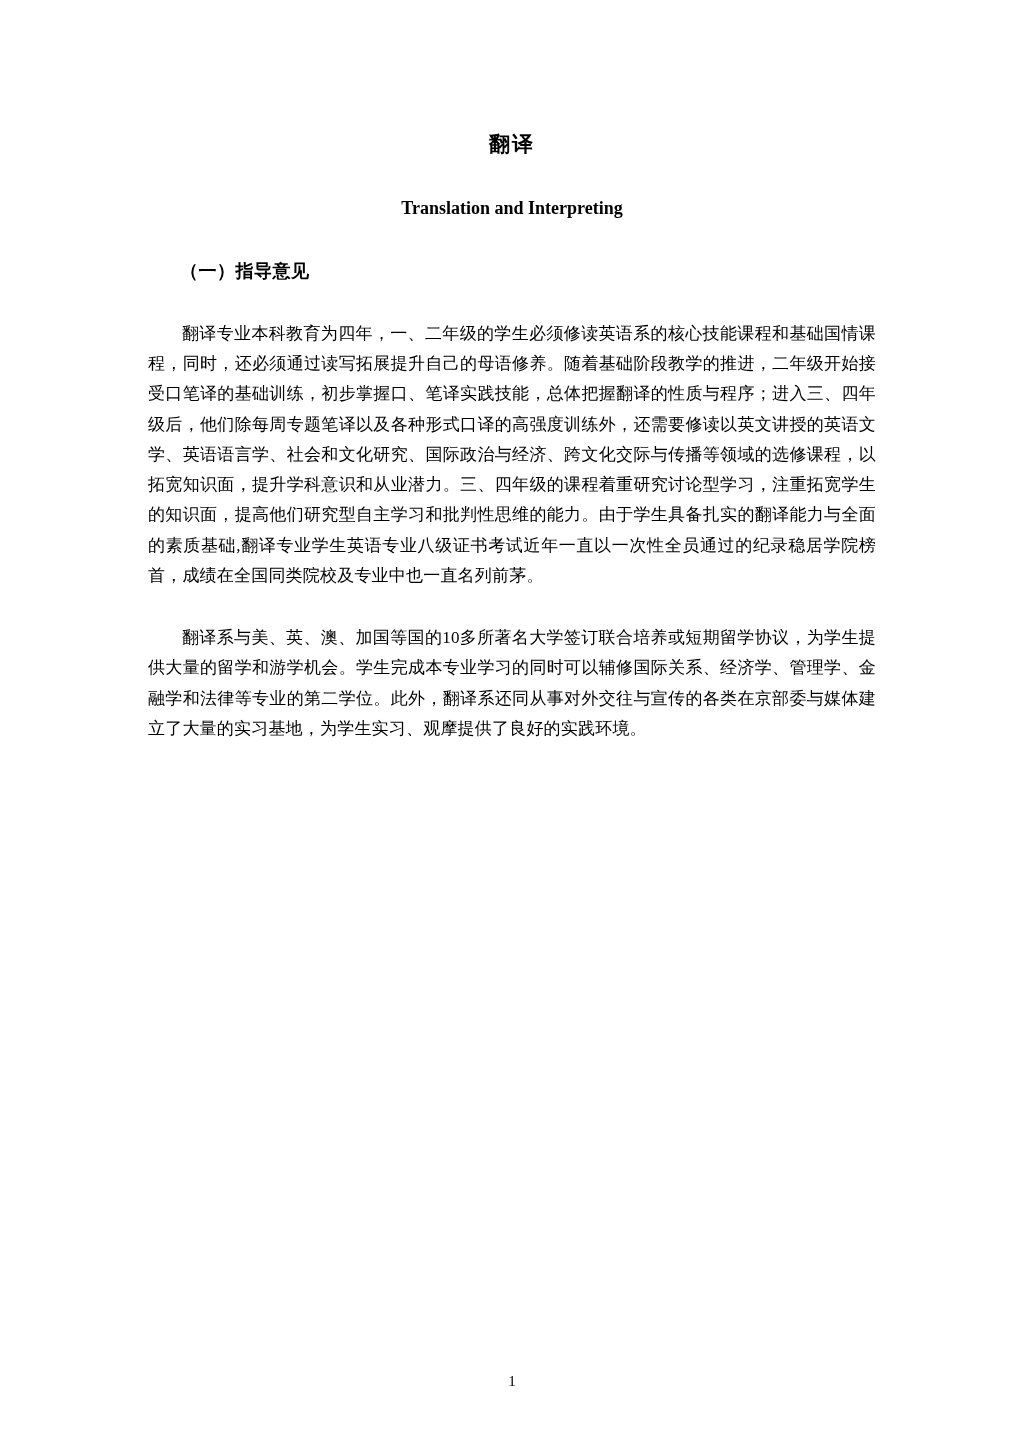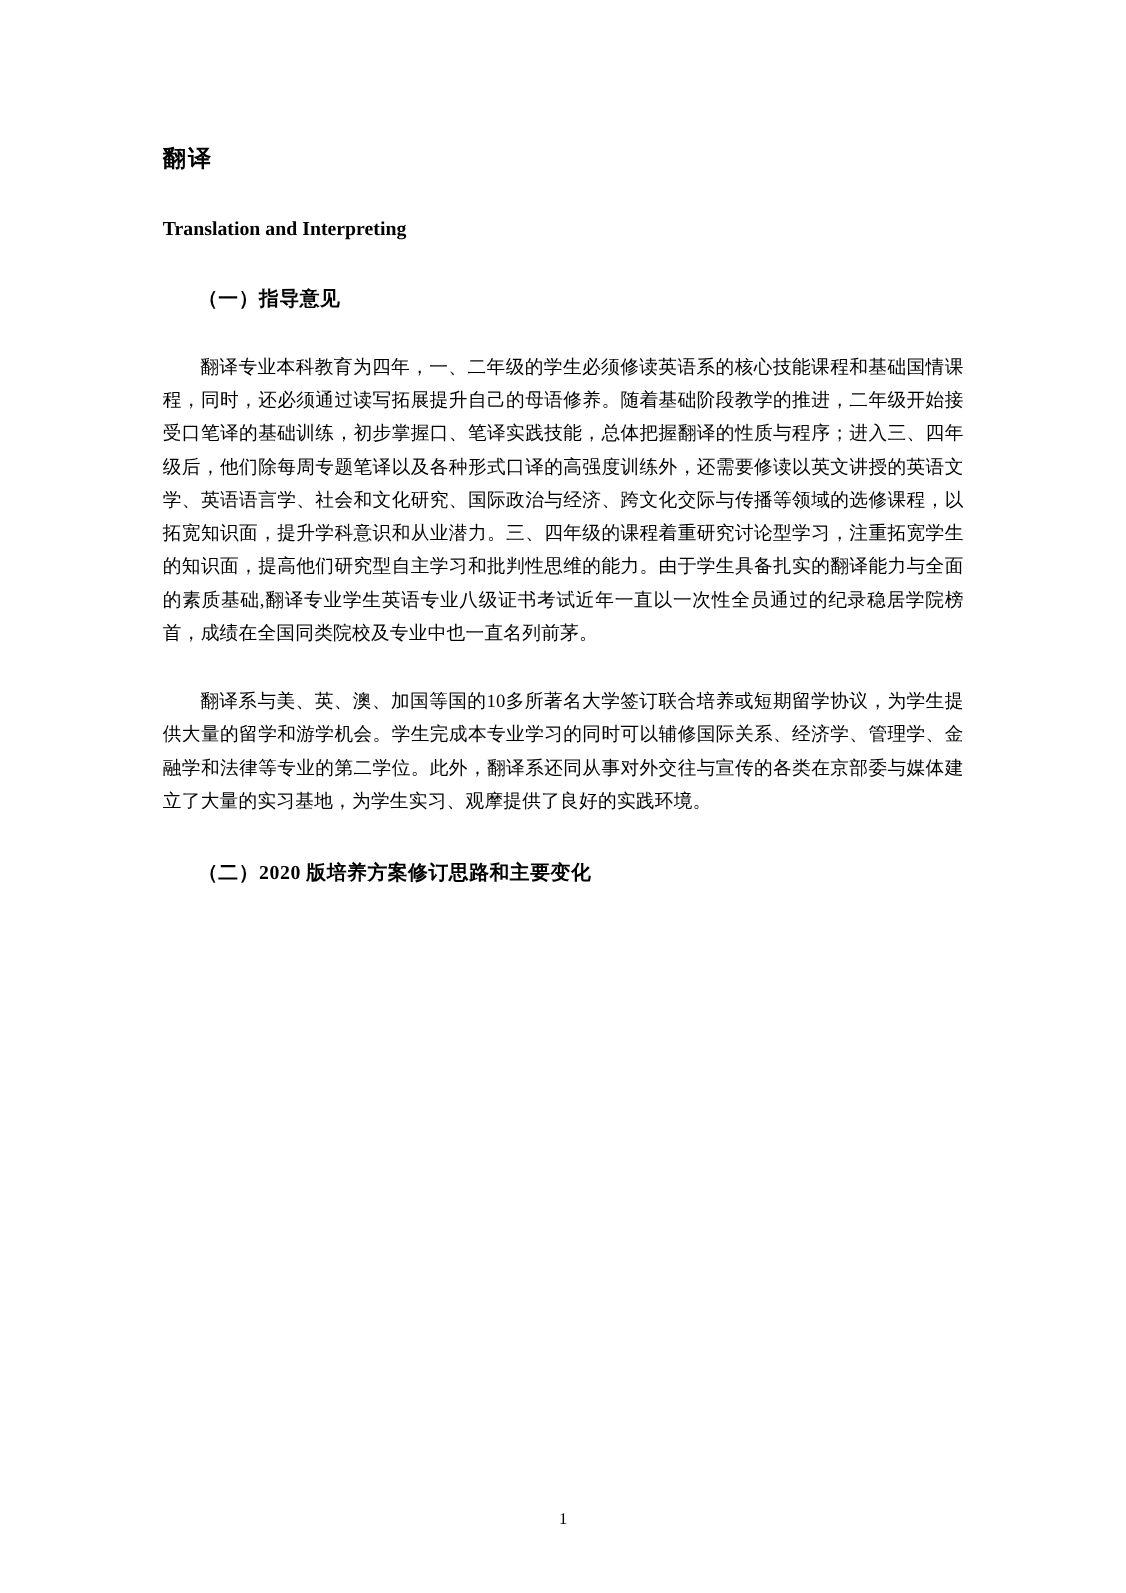--- a/index.html
+++ b/index.html
@@ -16,29 +16,29 @@
     overflow: hidden;
   }
   .page {
     width: 1024px;
     height: 1448px;
     box-sizing: border-box;
     padding: 110px 148px 60px 148px;
     position: relative;
   }
   .doc-title {
-    text-align: left;
+    text-align: center;
     font-size: 21px;
     font-weight: bold;
     letter-spacing: 2px;
     margin: 18px 0 0 0;
     line-height: 1.6;
   }
   .doc-subtitle {
-    text-align: left;
+    text-align: center;
     font-size: 18px;
     font-weight: bold;
     margin: 32px 0 0 0;
     line-height: 1.6;
     font-family: "Liberation Serif", "DejaVu Serif", serif;
   }
   .section-heading {
     font-size: 18px;
     margin: 34px 0 0 0;
     text-indent: 32px;
@@ -75,17 +75,16 @@
 
   <h1 class="doc-title">翻译</h1>
 
   <h2 class="doc-subtitle">Translation and Interpreting</h2>
 
   <h3 class="section-heading">（一）指导意见</h3>
 
   <p class="body-text tight">翻译专业本科教育为四年，一、二年级的学生必须修读英语系的核心技能课程和基础国情课程，同时，还必须通过读写拓展提升自己的母语修养。随着基础阶段教学的推进，二年级开始接受口笔译的基础训练，初步掌握口、笔译实践技能，总体把握翻译的性质与程序；进入三、四年级后，他们除每周专题笔译以及各种形式口译的高强度训练外，还需要修读以英文讲授的英语文学、英语语言学、社会和文化研究、国际政治与经济、跨文化交际与传播等领域的选修课程，以拓宽知识面，提升学科意识和从业潜力。三、四年级的课程着重研究讨论型学习，注重拓宽学生的知识面，提高他们研究型自主学习和批判性思维的能力。由于学生具备扎实的翻译能力与全面的素质基础,翻译专业学生英语专业八级证书考试近年一直以一次性全员通过的纪录稳居学院榜首，成绩在全国同类院校及专业中也一直名列前茅。</p>
   <p class="body-text tight">翻译系与美、英、澳、加国等国的10多所著名大学签订联合培养或短期留学协议，为学生提供大量的留学和游学机会。学生完成本专业学习的同时可以辅修国际关系、经济学、管理学、金融学和法律等专业的第二学位。此外，翻译系还同从事对外交往与宣传的各类在京部委与媒体建立了大量的实习基地，为学生实习、观摩提供了良好的实践环境。</p>
 
-  <h3 class="section-heading">（二）2020 版培养方案修订思路和主要变化</h3>
 
 
   <div class="page-number">1</div>
 </div>
 
 </body></html>

